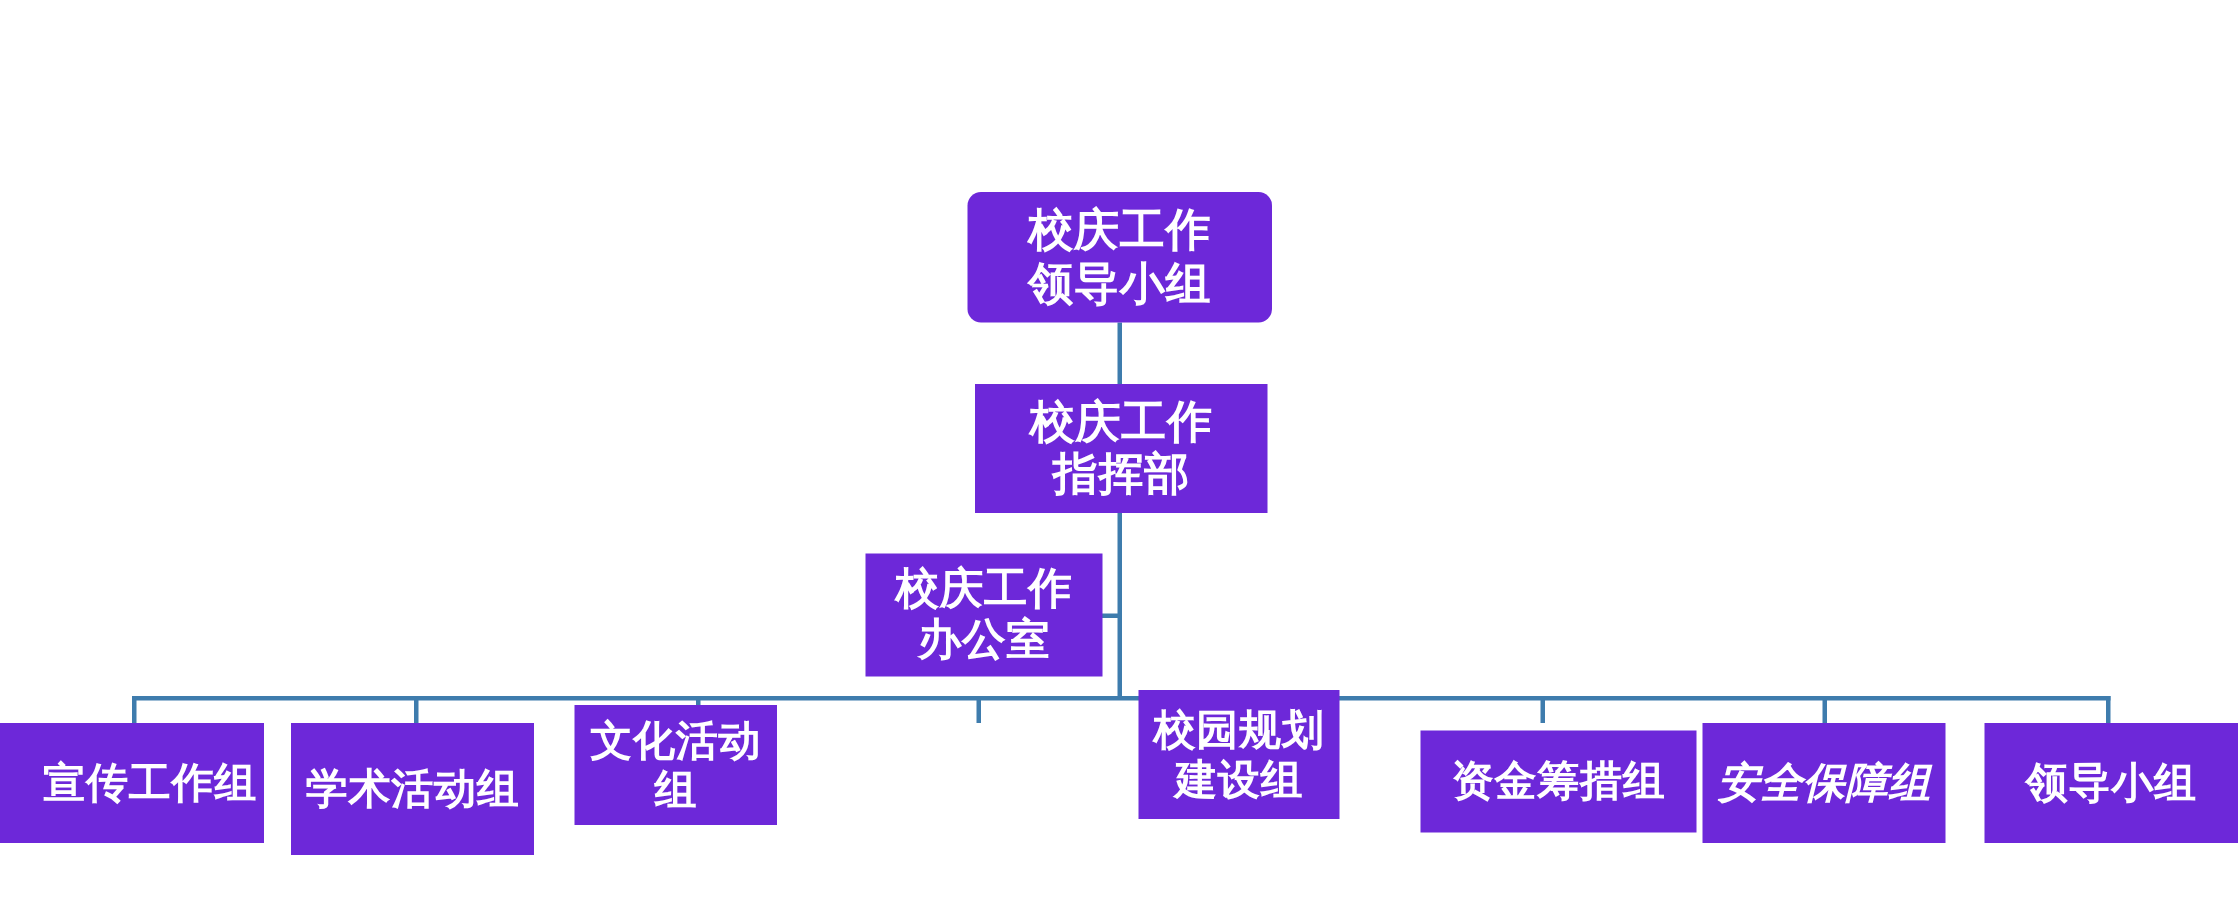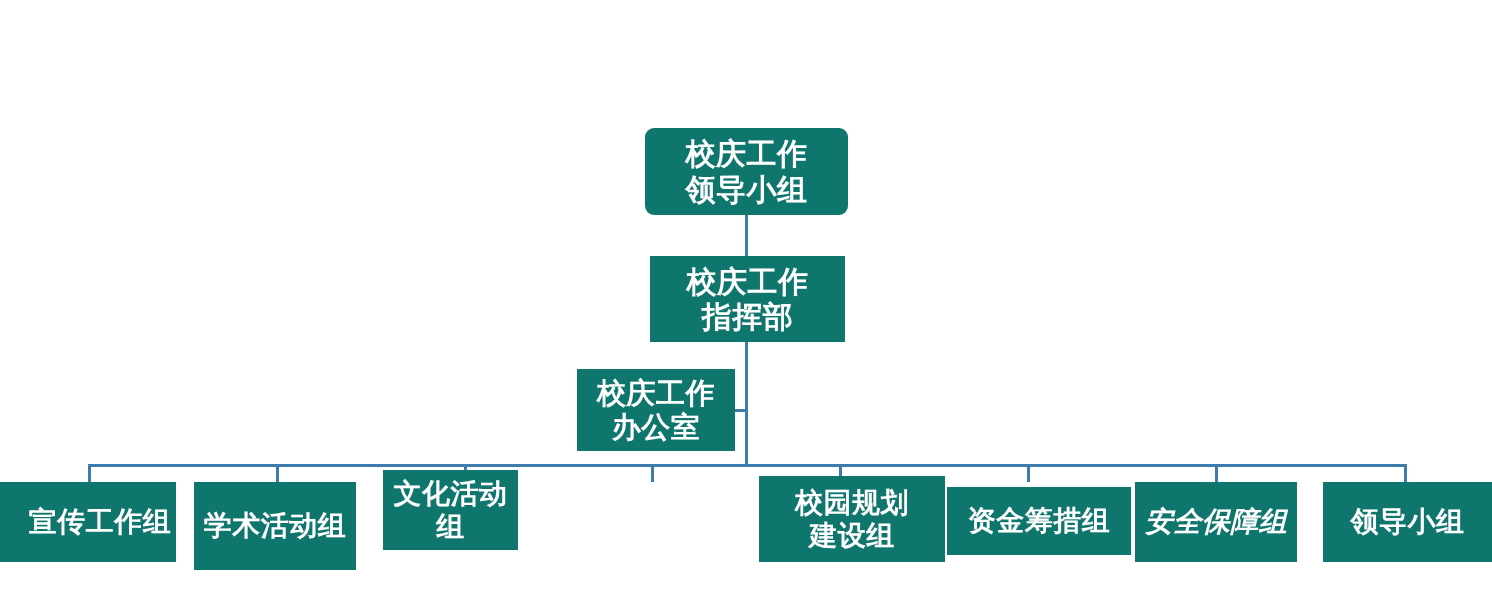--- a/index.html
+++ b/index.html
@@ -12,21 +12,21 @@
   }
   #org-chart {
     position: relative;
     width: 1492px;
     height: 613px;
     background: #ffffff;
     overflow: hidden;
   }
   .node {
     position: absolute;
-    background: #0f766e;
+    background: #6d28d9;
     color: #ffffff;
     display: flex;
     align-items: center;
     justify-content: center;
     text-align: center;
     font-weight: bold;
     line-height: 1.18;
     letter-spacing: 0.5px;
     box-sizing: border-box;
     z-index: 3;
@@ -79,21 +79,21 @@
   <div class="node level-3" style="left:577px; top:369px; width:158px; height:82px;">校庆工作
 办公室</div>
 
   <div class="node leaf" style="left:0px; top:482px; width:176px; height:80px;padding-left:24px;">宣传工作组</div>
 
   <div class="node leaf" style="left:194px; top:482px; width:162px; height:88px;">学术活动组</div>
 
   <div class="node leaf" style="left:383px; top:470px; width:135px; height:80px;">文化活动组</div>
 
 
-  <div class="node leaf" style="left:759px; top:476px; width:186px; height:86px;">校园规划
+  <div class="node leaf" style="left:759px; top:460px; width:134px; height:86px;">校园规划
 建设组</div>
 
   <div class="node leaf" style="left:947px; top:487px; width:184px; height:68px;">资金筹措组</div>
 
   <div class="node leaf" style="left:1135px; top:482px; width:162px; height:80px;font-style:italic;">安全保障组</div>
 
   <div class="node leaf" style="left:1323px; top:482px; width:169px; height:80px;">领导小组</div>
 
 </div>
 

